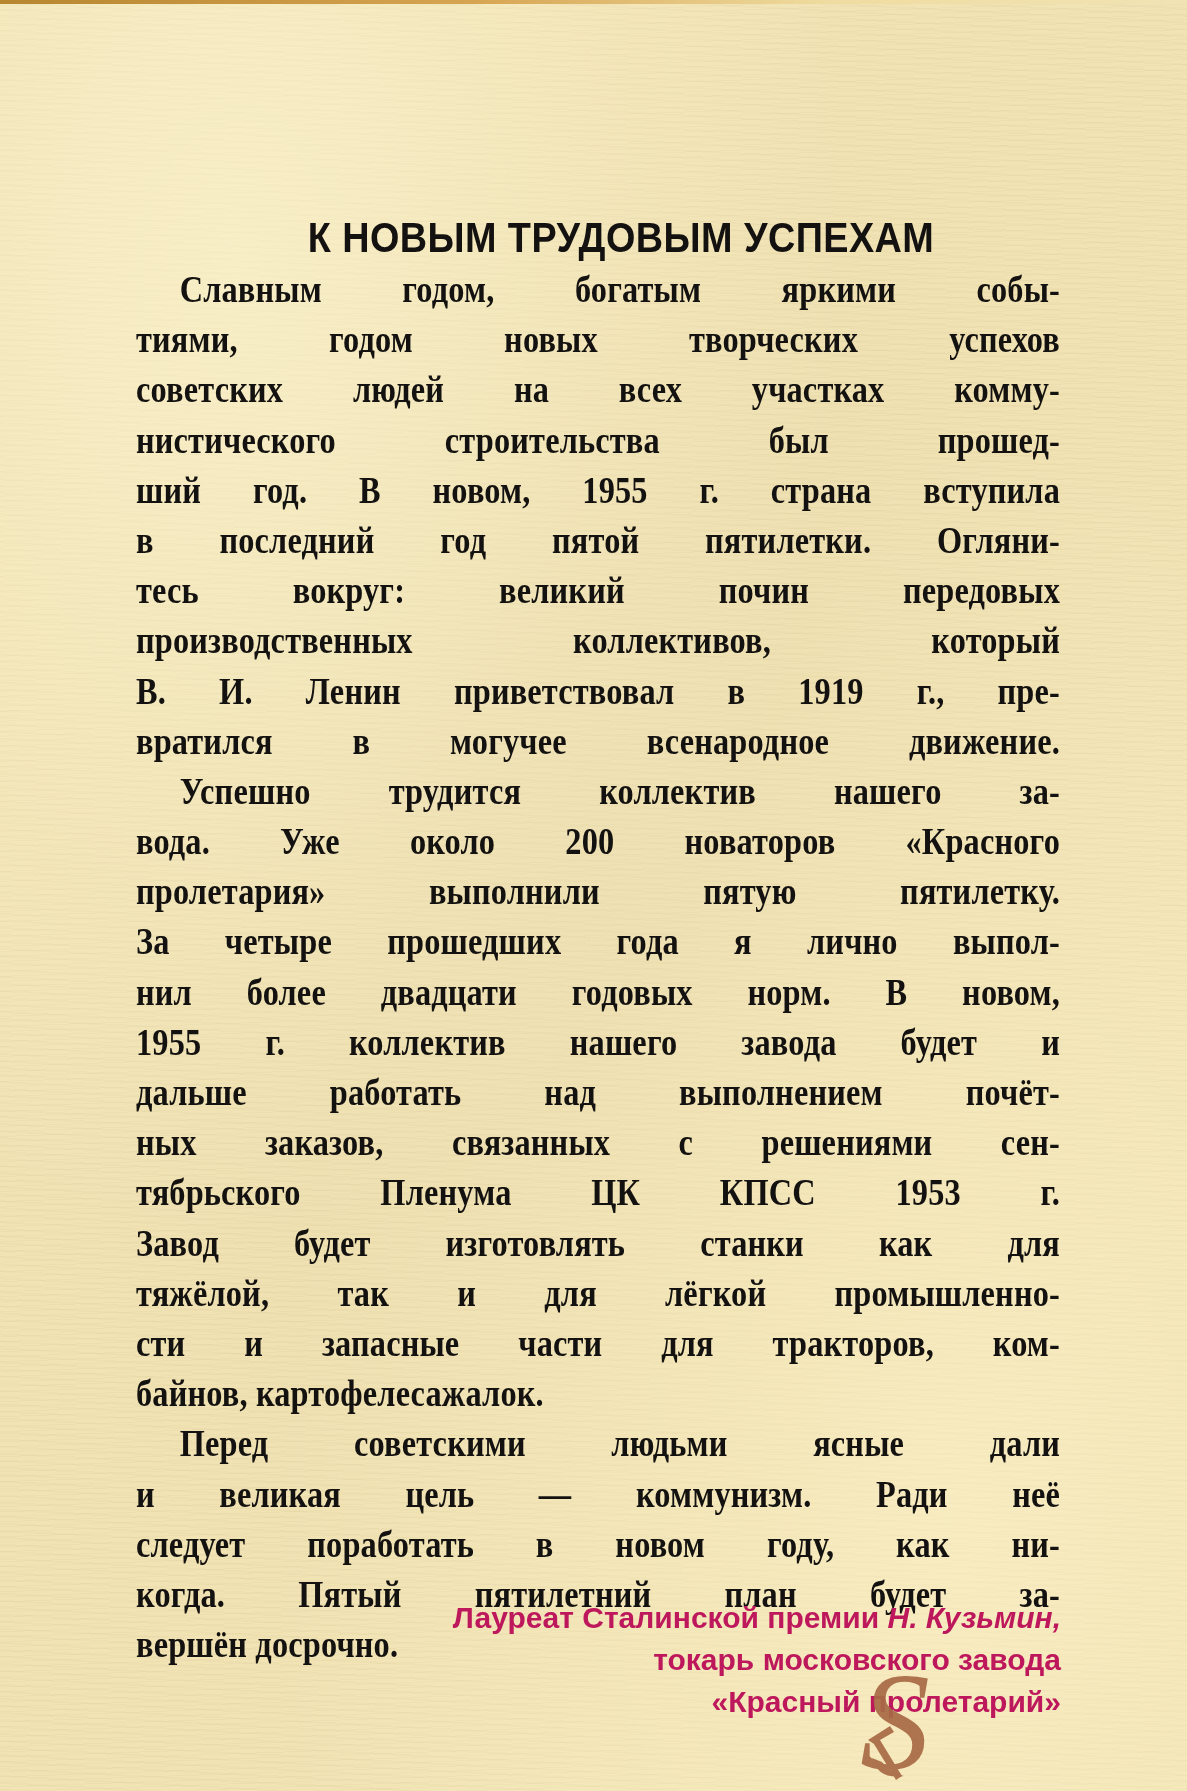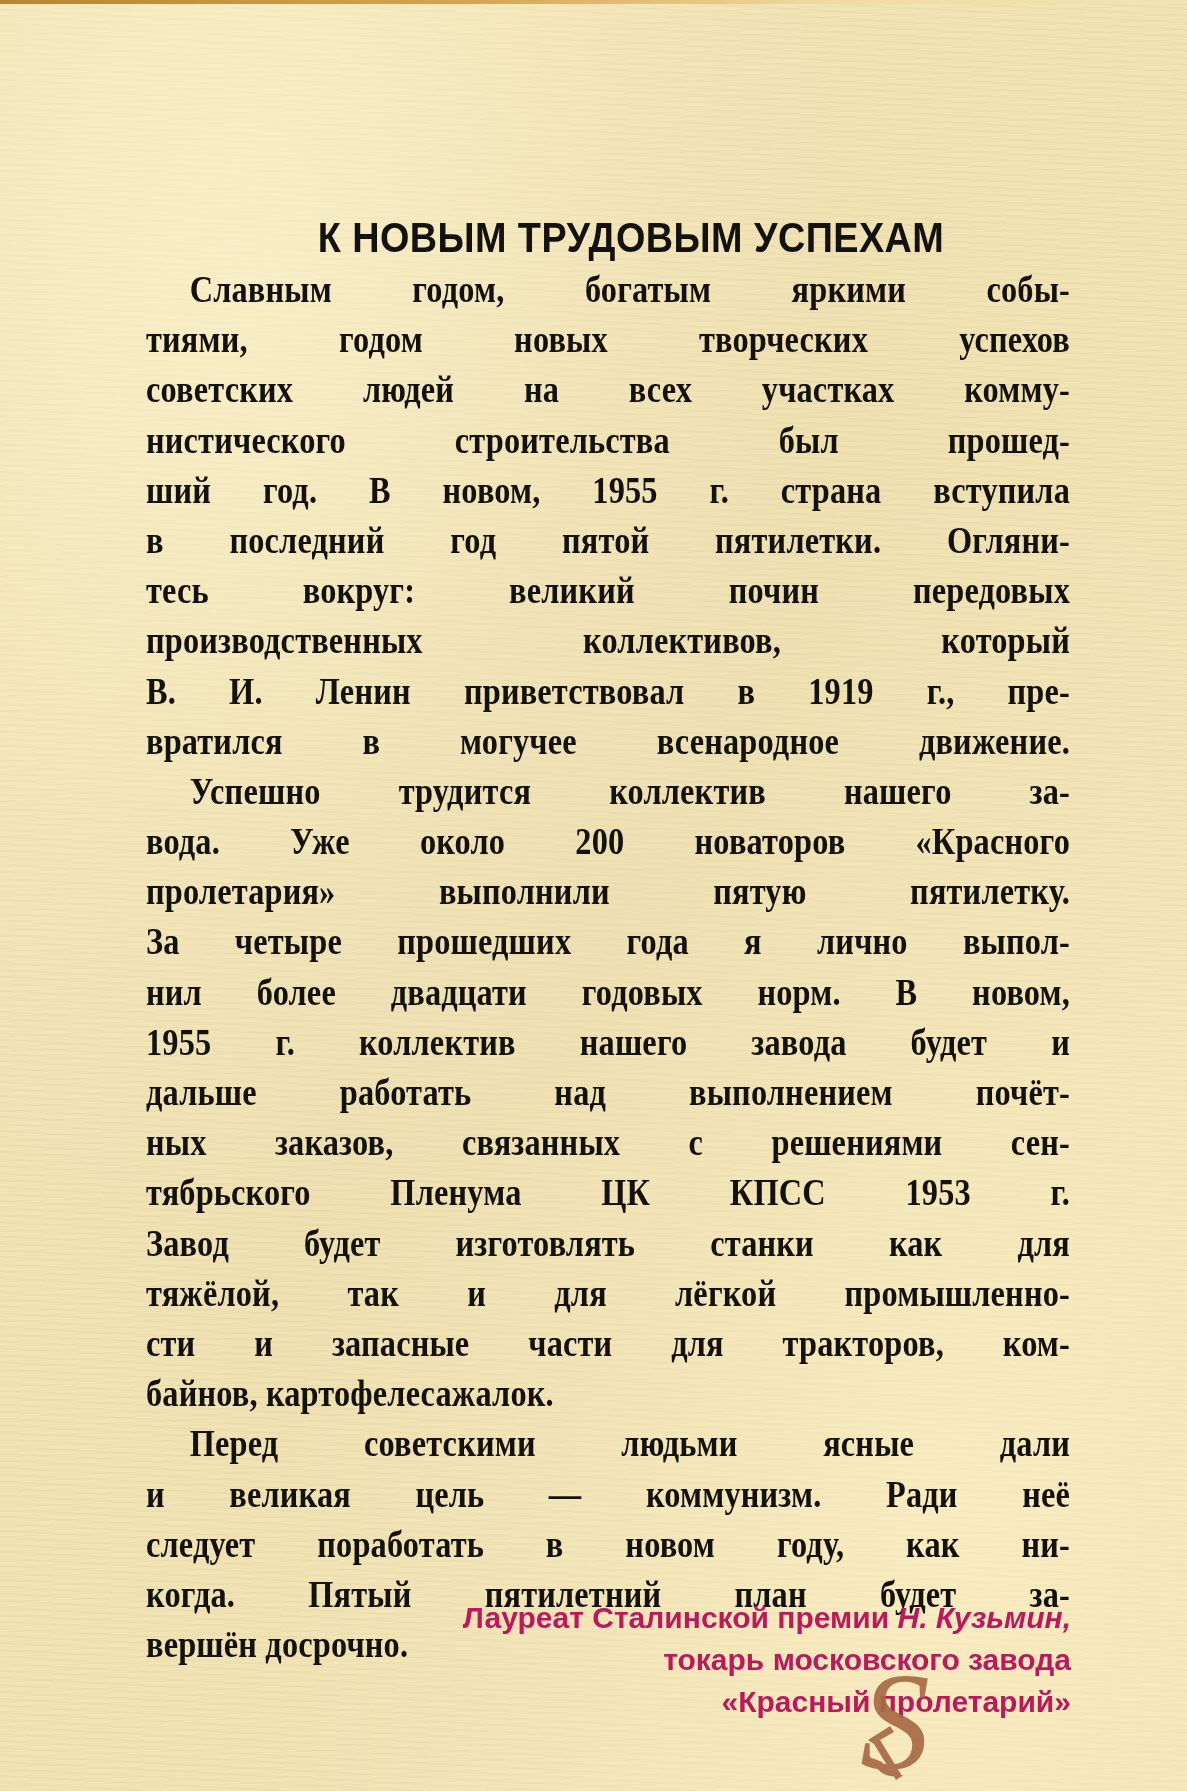--- a/index.html
+++ b/index.html
@@ -21,21 +21,21 @@
     }
     .top-edge {
       position: absolute;
       left: 0; top: 0;
       width: 100%;
       height: 4px;
       background: linear-gradient(90deg, #b8862e 0%, #d7a552 40%, #efdca0 70%, #f1e3b4 100%);
     }
     .page {
       position: absolute;
-      left: 146px;
+      left: 136px;
       top: 212px;
       width: 925px;
       color: #141210;
       font-family: "Liberation Serif", "DejaVu Serif", serif;
     }
     .title {
       text-align: center;
       font-family: "Liberation Sans Narrow", "Liberation Sans", "DejaVu Sans", sans-serif;
       font-weight: bold;
       font-size: 42px;

